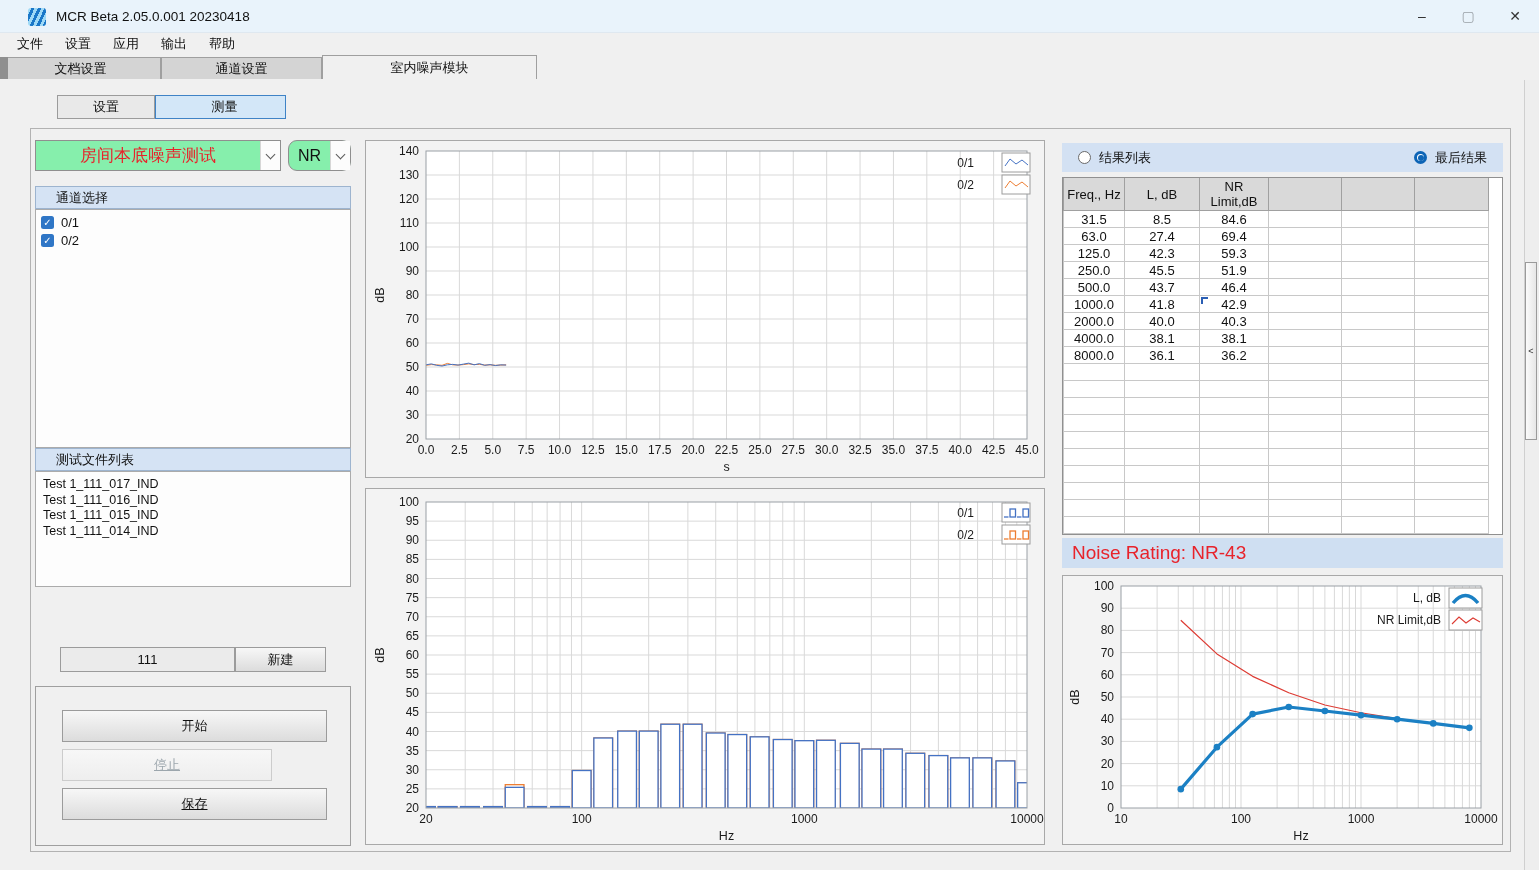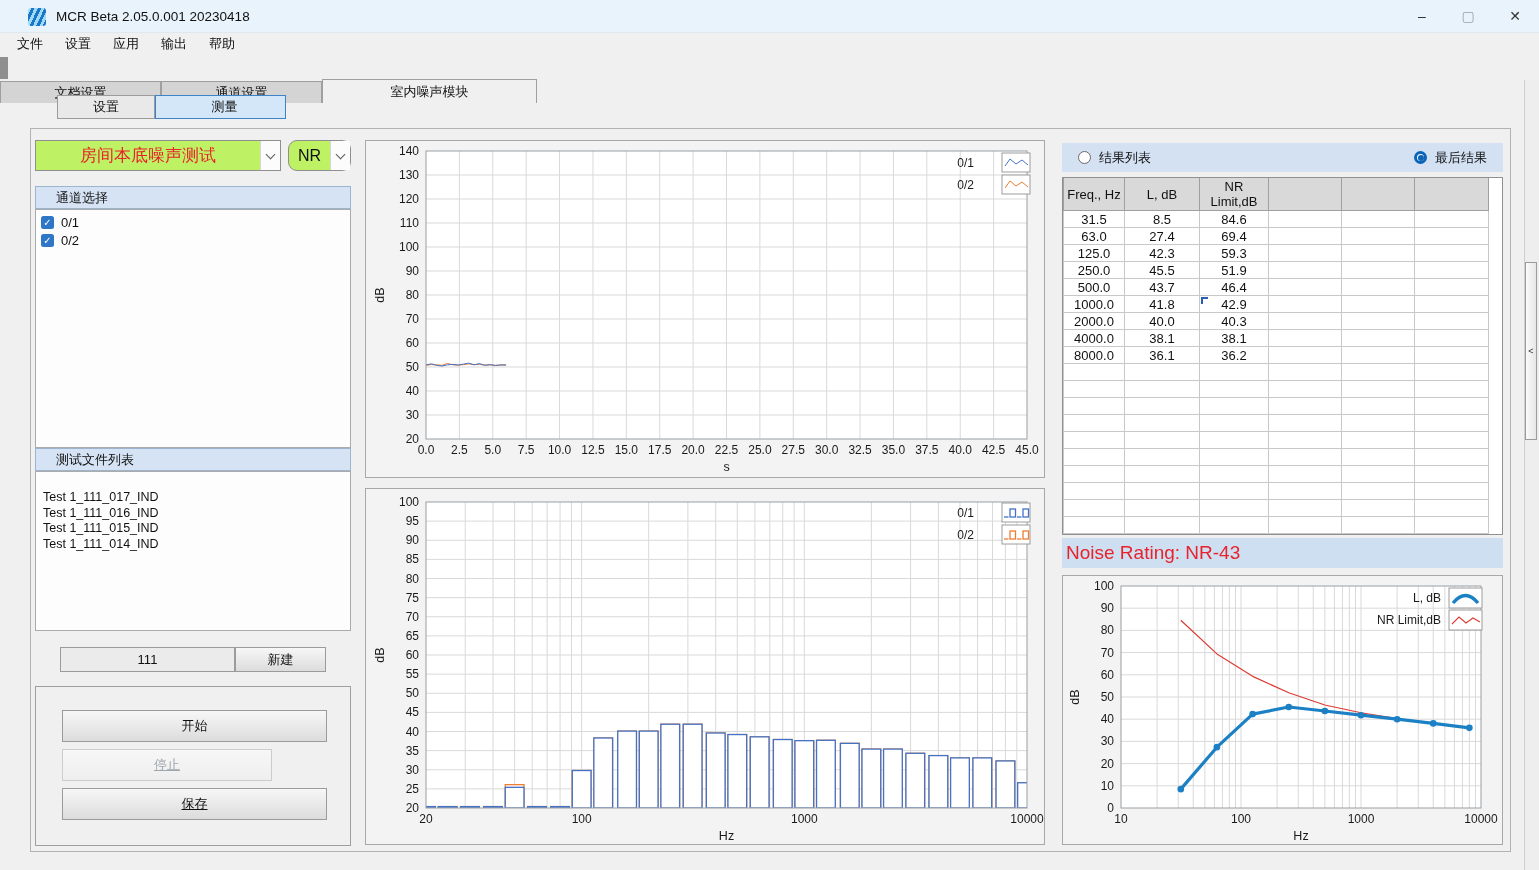--- a/index.html
+++ b/index.html
@@ -16,50 +16,50 @@
     background:repeating-linear-gradient(115deg,#9fd9f6 0 3px,#1a77c8 3px 6px);}
   .app-title{left:56px;top:0;height:33px;line-height:33px;font-size:13.5px;}
   .win-btn{top:0;width:46px;height:32px;display:flex;align-items:center;justify-content:center;font-size:14px;color:#333;cursor:default;}
   .win-btn.min{left:1399px;} .win-btn.max{left:1445px;color:#9aa0a6;} .win-btn.close{left:1492px;}
 
   
   .menubar{left:0;top:33px;width:1539px;height:22px;display:flex;align-items:stretch;padding-left:6px;background:#f0f0f0;}
   .menu-item{padding:0 11px;line-height:22px;}
 
   
-  .tabbar{left:0;top:55px;width:1539px;height:24px;margin-top:24px;}
+  .tabbar{left:0;top:55px;width:1539px;height:24px;}
   .tab-edge{left:0;top:57px;width:8px;height:22px;background:#8f8f8f;}
   .tab{position:absolute;box-sizing:border-box;text-align:center;
     background:#d4d4d4;border:1px solid #9f9f9f;border-bottom:none;
     top:2px;height:22px;line-height:21px;}
   .tab.active{top:0;height:24px;line-height:23px;background:#f0f0f0;z-index:2;}
 
   .subtabs{left:57px;top:95px;height:24px;display:flex;}
   .subtab{box-sizing:border-box;height:24px;line-height:22px;text-align:center;
     background:#e9e9e9;border:1px solid #9b9b9b;}
   .subtab.active{background:#d3e7f8;border:1px solid #3f83c6;padding-left:8px;}
 
   .content-panel{left:30px;top:128px;width:1481px;height:724px;border:1px solid #b2b2b2;background:#f0f0f0;}
 
   
-  .combo{background:#bef264;border:1px solid #8f8f8f;display:flex;}
+  .combo{background:#86efac;border:1px solid #8f8f8f;display:flex;}
   .combo-main{left:35px;top:140px;width:246px;height:31px;}
   .combo-nr{left:288px;top:140px;width:63px;height:31px;border-radius:9px;}
   .combo-value{flex:1;display:flex;align-items:center;justify-content:center;}
   .combo-value.red{font-family:"Liberation Serif",serif;font-size:17px;color:#e8232b;}
   .combo-value.nr{font-size:16px;}
   .combo-arrow{width:19px;border-left:1px solid #d6d6d6;background:#fcfcfc;display:flex;align-items:center;justify-content:center;}
   .chev{width:6px;height:6px;border-right:1.4px solid #5a5a5a;border-bottom:1.4px solid #5a5a5a;transform:rotate(45deg);margin-top:-3px;}
 
   .section-header{background:#d5e3f4;border:1px solid #9db4cf;padding-left:20px;line-height:21px;}
   .hdr-channels{left:35px;top:186px;width:316px;height:23px;}
   .hdr-files{left:35px;top:448px;width:316px;height:23px;}
   .listbox{background:#fdfdfd;border:1px solid #ababab;}
   .list-channels{left:35px;top:209px;width:316px;height:239px;padding-top:3px;}
-  .list-files{left:35px;top:471px;width:316px;height:160px;padding-top:18px;}
+  .list-files{left:35px;top:471px;width:316px;height:116px;padding-top:5px;}
   .channel-row{display:flex;align-items:center;gap:7px;padding:2px 0 1px 5px;}
   .checkbox{width:13px;height:13px;border-radius:2.5px;background:#2f76c6;color:#fff;font-size:10px;line-height:13px;text-align:center;flex:0 0 auto;}
   .file-item{padding-left:7px;line-height:15.5px;font-size:12.5px;}
 
   .name-box{left:60px;top:647px;width:175px;height:25px;background:#ebebeb;border:1px solid #9b9b9b;text-align:center;line-height:23px;}
   .btn{border:1px solid #9b9b9b;background:linear-gradient(#f7f7f7,#dcdcdc);display:flex;align-items:center;justify-content:center;}
   .btn-new{left:235px;top:647px;width:91px;height:25px;}
   .btn-group{left:35px;top:686px;width:316px;height:160px;border:1px solid #9f9f9f;}
   .btn-start{left:62px;top:710px;width:265px;height:32px;}
   .btn-stop{left:62px;top:749px;width:210px;height:32px;border-color:#cccccc;background:linear-gradient(#f7f7f7,#eeeeee);color:#9ca6ad;text-decoration:underline;}
@@ -81,21 +81,21 @@
   .rg-list{margin-left:16px;} .rg-last{margin-left:auto;margin-right:16px;}
 
   .table-wrap{left:1062px;top:177px;width:441px;height:358px;background:#fff;border:1px solid #909090;overflow:hidden;}
   table.results{border-collapse:collapse;table-layout:fixed;}
   table.results th{background:#d9d9d9;border:1px solid #a0a0a0;border-top:none;font-weight:normal;height:19px;font-size:13px;}
   table.results td{border:1px solid #c8c8c8;height:16px;text-align:center;font-size:13px;position:relative;padding:0;}
   table.results tr.data-row td{border-top:1px solid #b9b9b9;}
   .sel-mark{position:absolute;left:1px;top:1px;width:5px;height:5px;border-left:2px solid #2b5fb4;border-top:2px solid #2b5fb4;}
 
   .banner-nr{left:1062px;top:538px;width:441px;height:30px;background:#cfdff2;display:flex;align-items:center;}
-  .nr-text{color:#e8232b;font-size:19px;padding-left:4px;}
+  .nr-text{color:#e8232b;font-size:19px;padding-left:10px;}
 
   
   .edge-strip{left:1524px;top:80px;width:15px;height:790px;background:#eeeeee;border-left:1px solid #cfcfcf;}
   .collapse-handle{left:1525px;top:262px;width:12px;height:178px;background:linear-gradient(90deg,#fbfbfb,#e6e6e6);border:1px solid #9a9a9a;display:flex;align-items:center;justify-content:center;font-size:9px;color:#333;}
 </style>
 </head>
 <body>
 
 <div class="abs titlebar">
   <div class="abs app-icon"></div>

